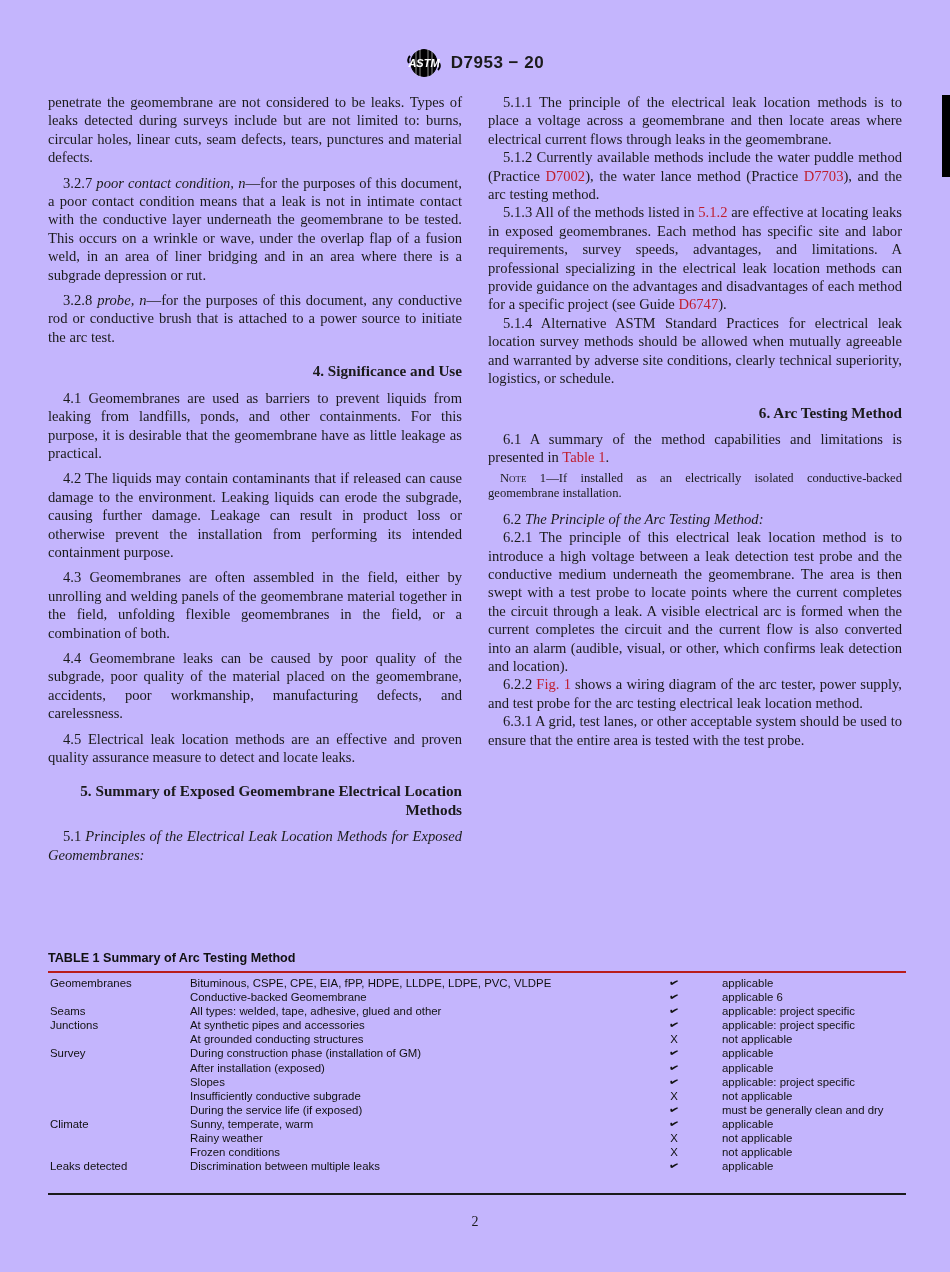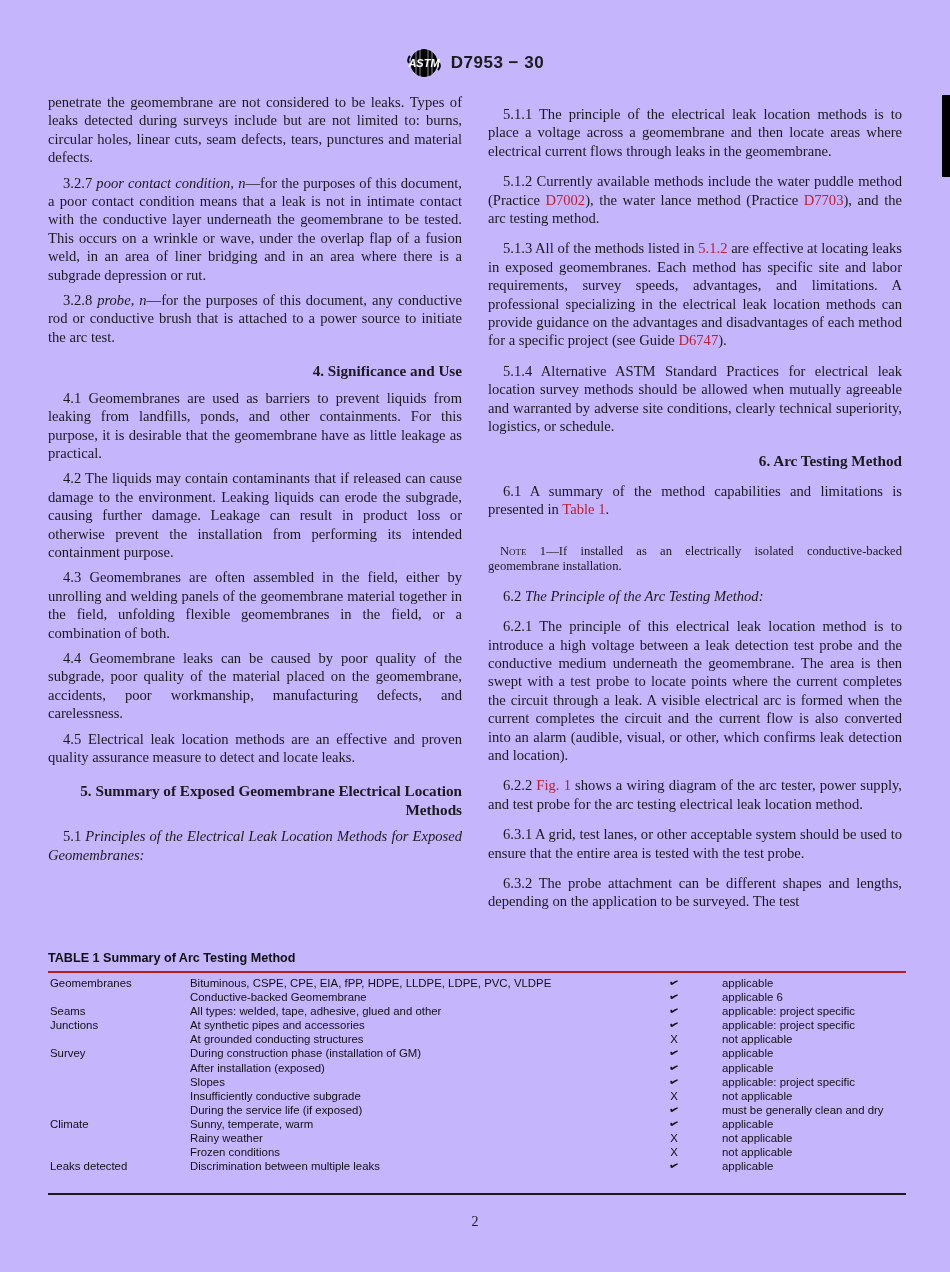--- a/index.html
+++ b/index.html
@@ -13,24 +13,24 @@
 
   
   .col{position:absolute;top:93px;width:414px;text-align:justify;
        font-size:14.6px;line-height:18.4px;}
   .col-left{left:48px;}
   .col-right{left:488px;}
 
   .blk{margin:0;}
   .blk.cont{text-indent:0;margin-top:0;}
   .blk.p{text-indent:15px;margin-top:7px;}
-  .blk.p0{text-indent:15px;margin-top:12px;}
+  .blk.p0{text-indent:15px;margin-top:0;}
   .blk.h{font-weight:bold;font-size:15.2px;text-align:right;
          margin-top:16px;margin-bottom:8px;padding-left:25px;text-indent:-25px;}
-  .blk.note{font-size:12.6px;line-height:15.5px;margin-top:25px;margin-bottom:8px;text-indent:12px;}
+  .blk.note{font-size:12.6px;line-height:15.5px;margin-top:4px;margin-bottom:8px;text-indent:12px;}
   .it{font-style:italic;}
   .sc{font-variant:small-caps;}
   .link{color:var(--link-red,#bf1e2e);}
 
   
   .edge-bar{position:absolute;right:0;top:95px;width:8px;height:82px;background:#000;}
 
   
   .table-section{position:absolute;left:48px;top:951px;width:858px;
                  font-family:"Liberation Sans", sans-serif;color:#111;}
@@ -55,21 +55,21 @@
     <span style="display:inline-block;line-height:0;">
       <svg width="36" height="34" viewBox="0 0 36 34">
         <ellipse cx="18" cy="17" rx="13" ry="13.5" fill="#000" transform="rotate(-8 18 17)"></ellipse>
         <path d="M3 17 Q 1 13 4 10" stroke="#000" stroke-width="2" fill="none"></path>
         <path d="M33 17 Q 35 21 32 24" stroke="#000" stroke-width="2" fill="none"></path>
         <ellipse cx="18" cy="17" rx="13" ry="13.5" fill="none" stroke="#000" stroke-width="1" transform="rotate(-8 18 17)"></ellipse>
         <path d="M10 5 v24 M14 3 v28 M22 3 v28 M26 5 v24" stroke="#ffffff" stroke-width="0.8" fill="none" opacity="0.7"></path>
         <text x="18" y="21" text-anchor="middle" font-family="Liberation Sans, sans-serif" font-size="11" font-style="italic" font-weight="bold" fill="#ffffff">ASTM</text>
       </svg>
     </span>
-    <span class="doc-code">D7953 − 30</span>
+    <span class="doc-code">D7953 − 20</span>
   </div>
 
   <div class="edge-bar"></div>
 
   <div class="col col-left" id="col-left">
       <div class="blk cont"><span>penetrate the geomembrane are not considered to be leaks. Types of leaks detected during surveys include but are not limited to: burns, circular holes, linear cuts, seam defects, tears, punctures and material defects.</span></div>
       <div class="blk p"><span>3.2.7 </span><span class="it">poor contact condition, n</span><span>—for the purposes of this document, a poor contact condition means that a leak is not in intimate contact with the conductive layer underneath the geomembrane to be tested. This occurs on a wrinkle or wave, under the overlap flap of a fusion weld, in an area of liner bridging and in an area where there is a subgrade depression or rut.</span></div>
       <div class="blk p"><span>3.2.8 </span><span class="it">probe, n</span><span>—for the purposes of this document, any conductive rod or conductive brush that is attached to a power source to initiate the arc test.</span></div>
       <div class="blk h"><span>4.  Significance and Use</span></div>
       <div class="blk p"><span>4.1 Geomembranes are used as barriers to prevent liquids from leaking from landfills, ponds, and other containments. For this purpose, it is desirable that the geomembrane have as little leakage as practical.</span></div>
@@ -85,21 +85,20 @@
       <div class="blk p0"><span>5.1.2 Currently available methods include the water puddle method (Practice </span><span class="link">D7002</span><span>), the water lance method (Practice </span><span class="link">D7703</span><span>), and the arc testing method.</span></div>
       <div class="blk p0"><span>5.1.3 All of the methods listed in </span><span class="link">5.1.2</span><span> are effective at locating leaks in exposed geomembranes. Each method has specific site and labor requirements, survey speeds, advantages, and limitations. A professional specializing in the electrical leak location methods can provide guidance on the advantages and disadvantages of each method for a specific project (see Guide </span><span class="link">D6747</span><span>).</span></div>
       <div class="blk p0"><span>5.1.4 Alternative ASTM Standard Practices for electrical leak location survey methods should be allowed when mutually agreeable and warranted by adverse site conditions, clearly technical superiority, logistics, or schedule.</span></div>
       <div class="blk h"><span>6.  Arc Testing Method</span></div>
       <div class="blk p0"><span>6.1 A summary of the method capabilities and limitations is presented in </span><span class="link">Table 1</span><span>.</span></div>
       <div class="blk note"><span class="sc">Note</span><span> 1—If installed as an electrically isolated conductive-backed geomembrane installation.</span></div>
       <div class="blk p0"><span>6.2 </span><span class="it">The Principle of the Arc Testing Method:</span></div>
       <div class="blk p0"><span>6.2.1 The principle of this electrical leak location method is to introduce a high voltage between a leak detection test probe and the conductive medium underneath the geomembrane. The area is then swept with a test probe to locate points where the current completes the circuit through a leak. A visible electrical arc is formed when the current completes the circuit and the current flow is also converted into an alarm (audible, visual, or other, which confirms leak detection and location).</span></div>
       <div class="blk p0"><span>6.2.2 </span><span class="link">Fig. 1</span><span> shows a wiring diagram of the arc tester, power supply, and test probe for the arc testing electrical leak location method.</span></div>
       <div class="blk p0"><span>6.3.1 A grid, test lanes, or other acceptable system should be used to ensure that the entire area is tested with the test probe.</span></div>
-      <div class="blk p0"><span>6.3.2 The probe attachment can be different shapes and lengths, depending on the application to be surveyed. The test</span></div>
     </div>
 
   <div class="table-section">
     <p class="table-title">TABLE 1 Summary of Arc Testing Method</p>
     <div class="t-body" id="table-body">
         <div class="t-row">
           <div class="t-cell">Geomembranes</div>
           <div class="t-cell">Bituminous, CSPE, CPE, EIA, fPP, HDPE, LLDPE, LDPE, PVC, VLDPE</div>
           <div class="t-cell t-mark"><span class="glyph-check">✔</span></div>
           <div class="t-cell">applicable</div>

